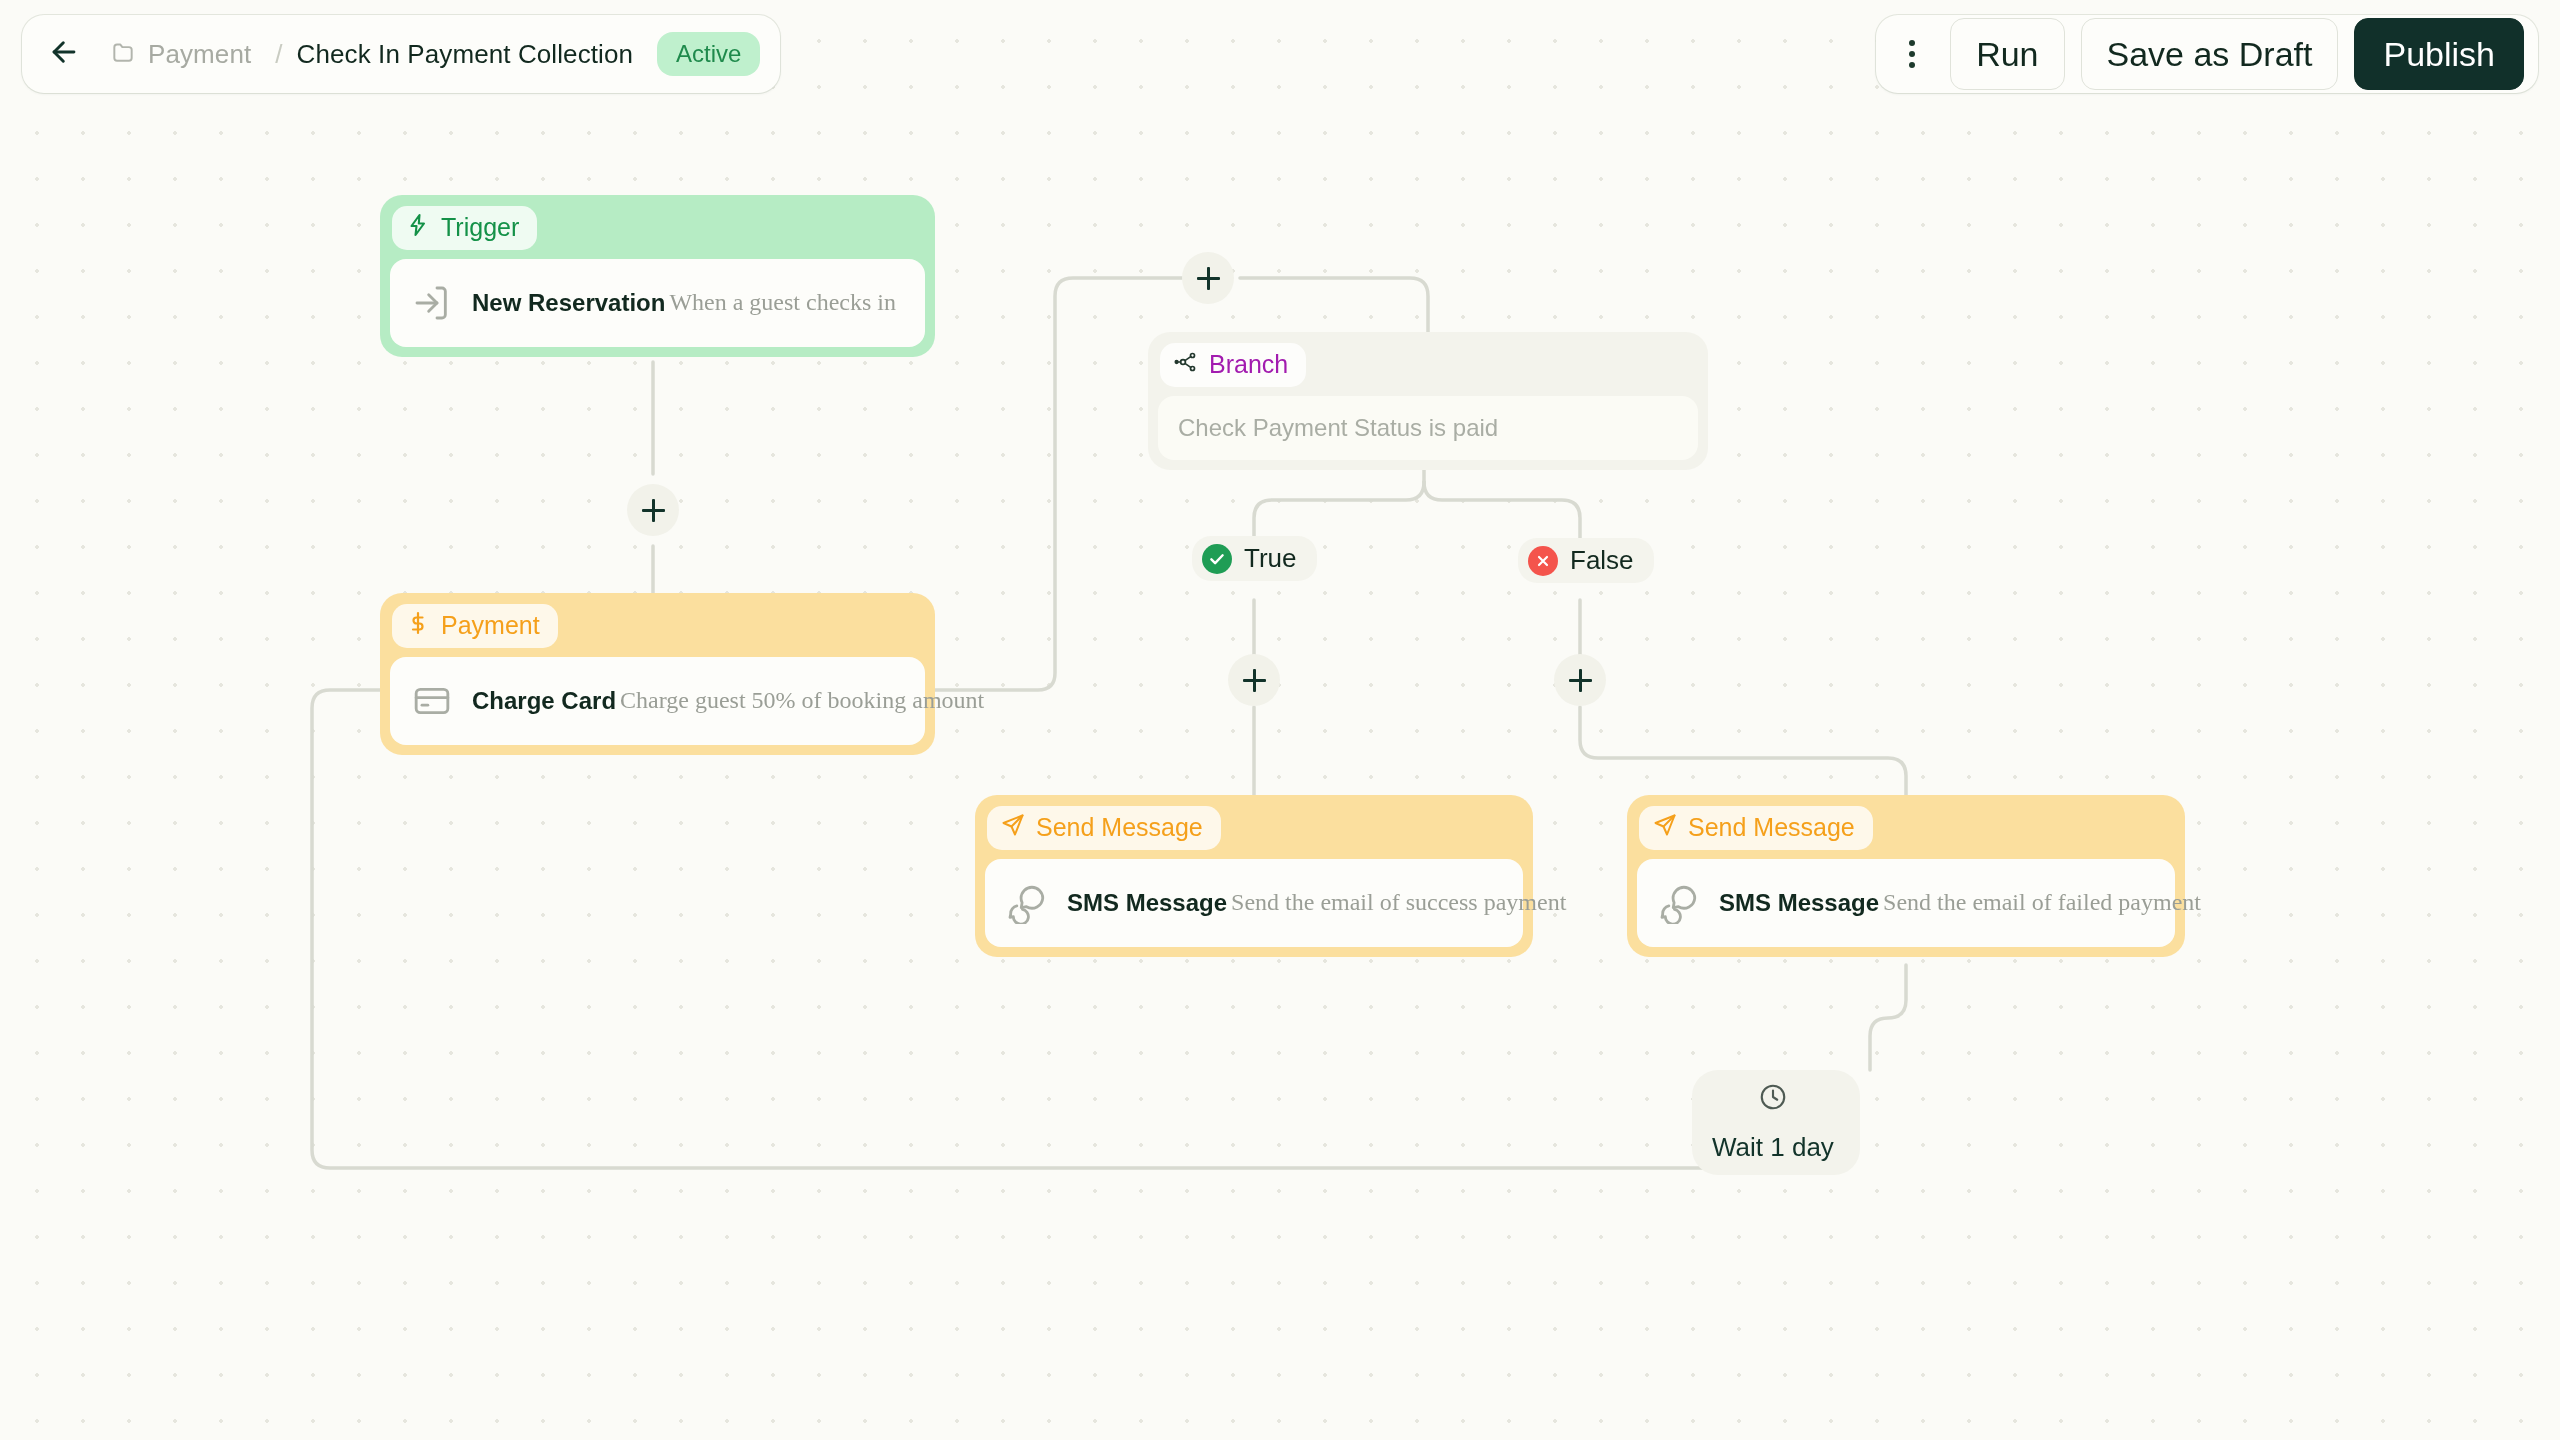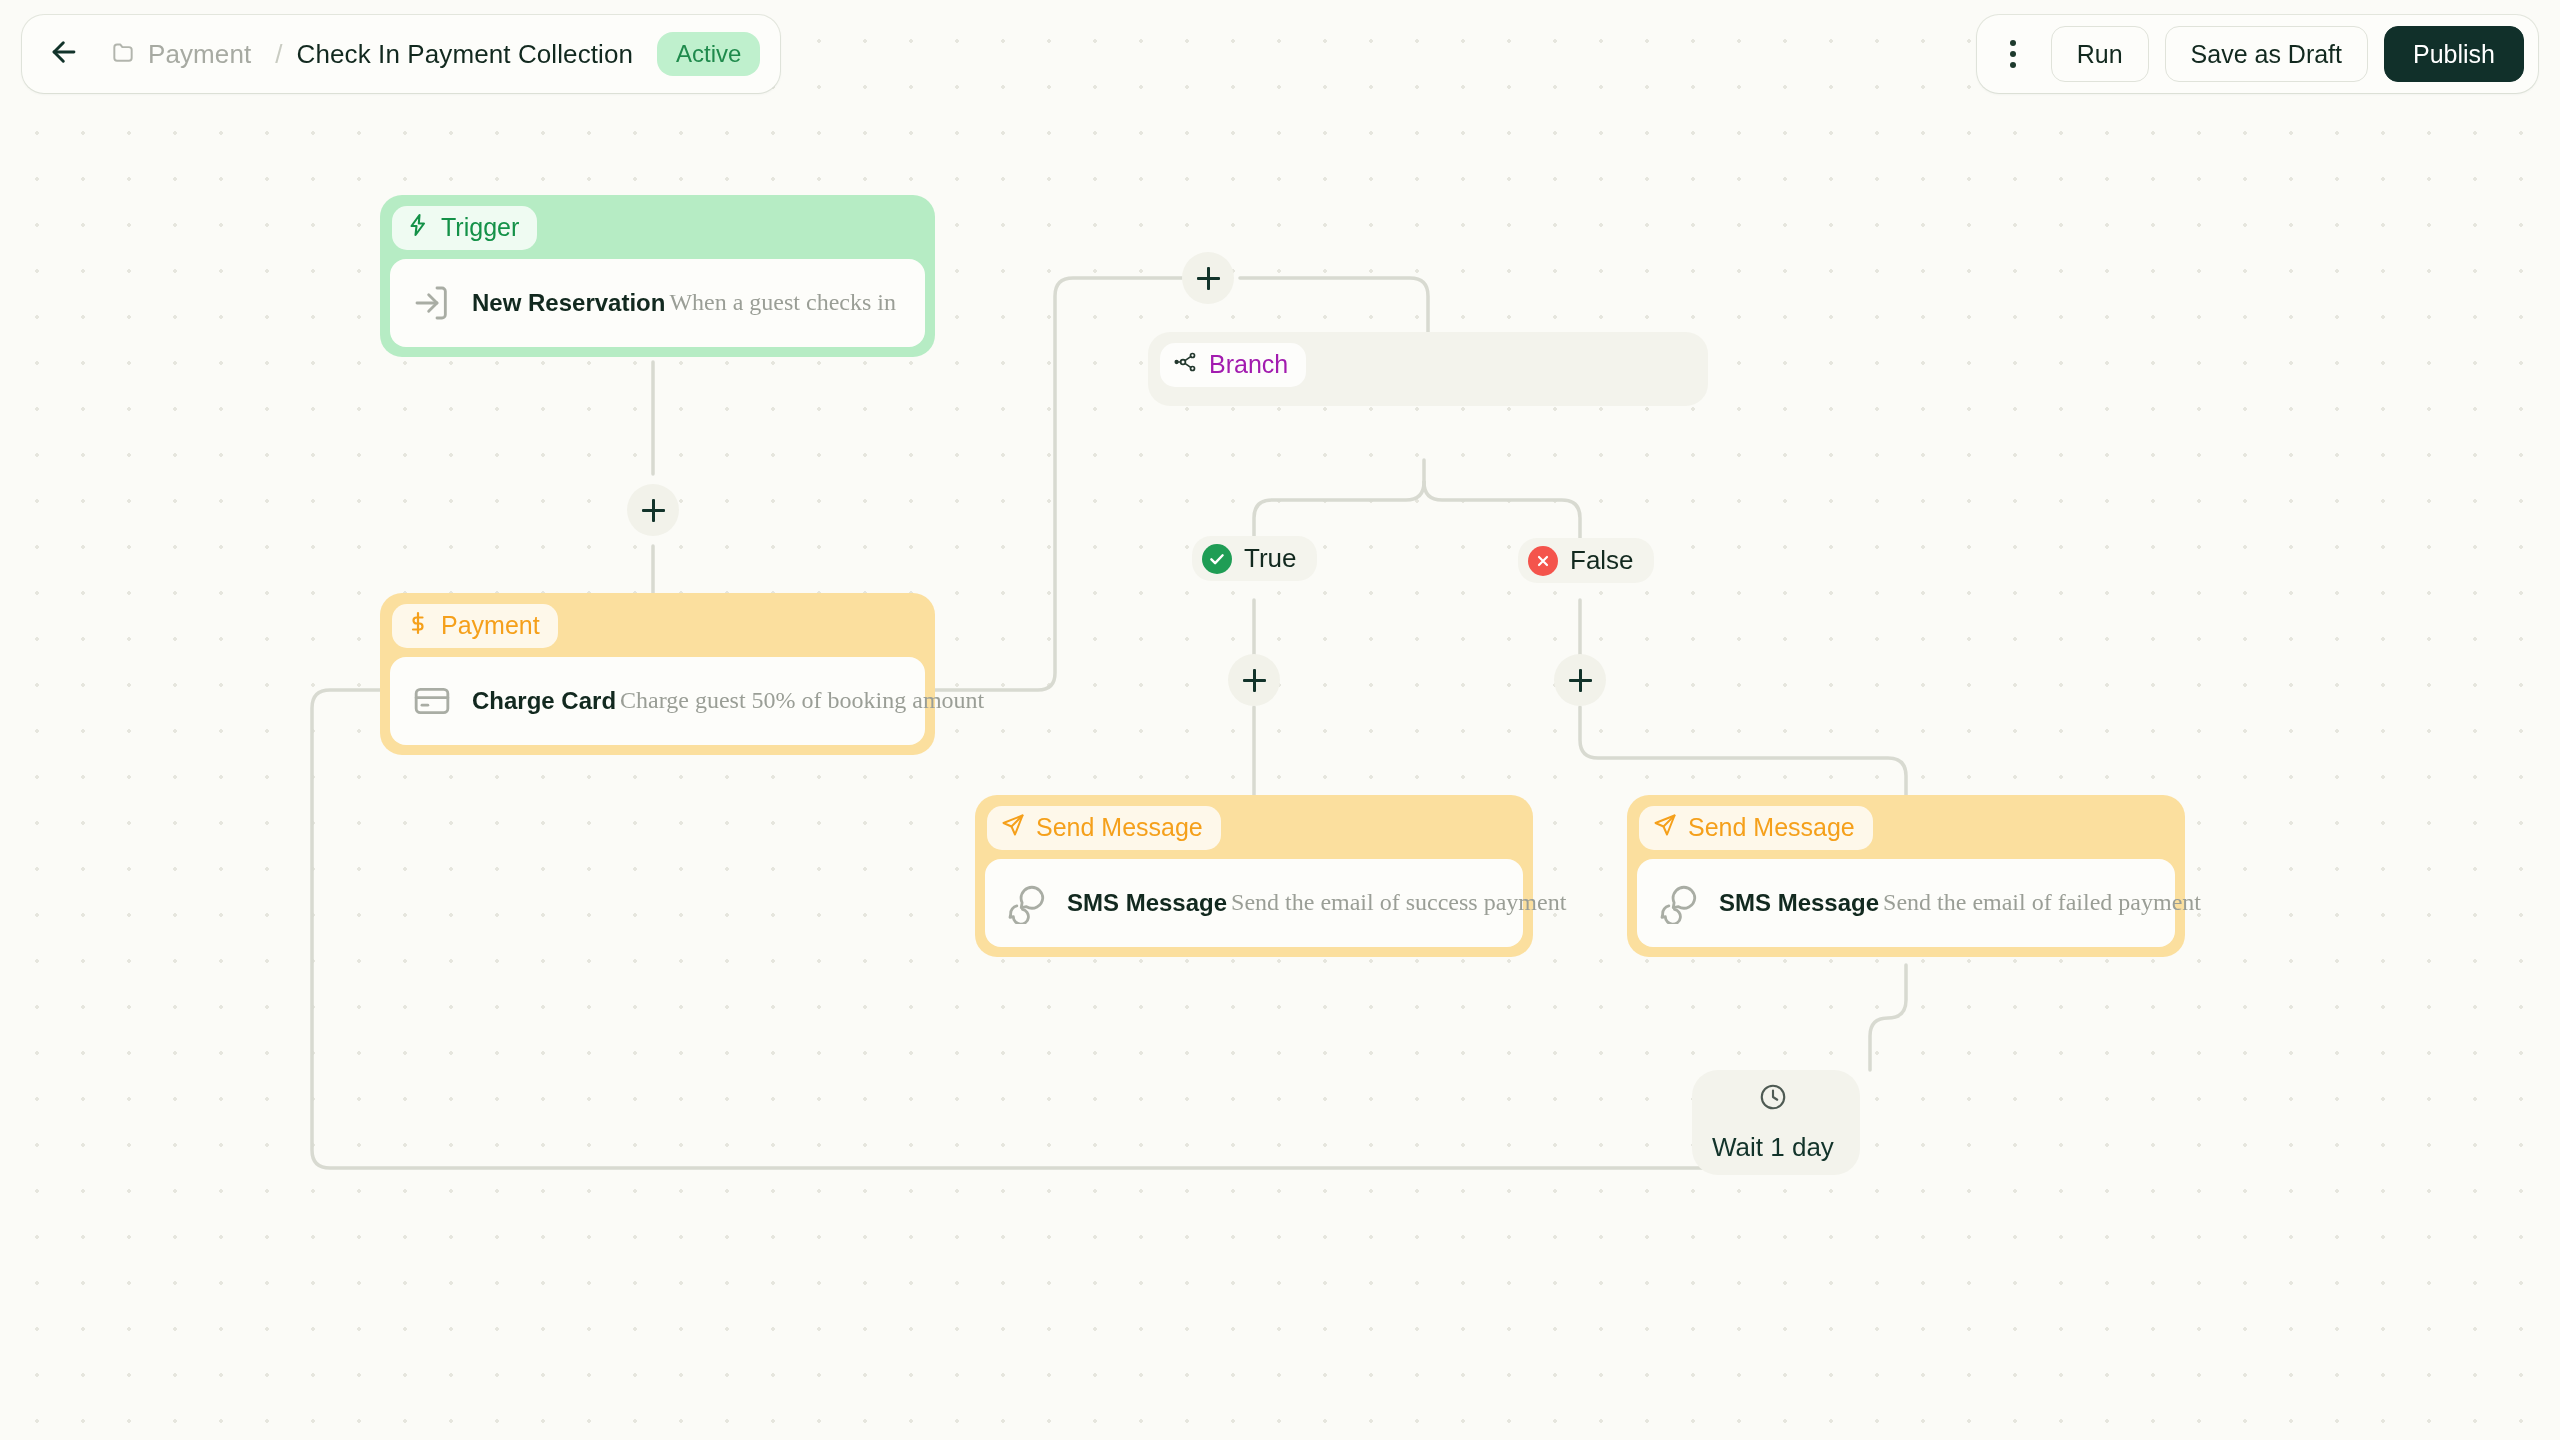--- a/index.html
+++ b/index.html
@@ -117,22 +117,22 @@
     border-radius: 10px;
     cursor: pointer;
   }
   #kebab-button i {
     width: 6px; height: 6px; border-radius: 50%;
     background: #1d3a2c; display: block;
   }
 
   .btn {
     font-family: "Liberation Sans", sans-serif;
-    font-size: 25px;
-    height: 56px;
+    font-size: 34px;
+    height: 72px;
     border-radius: 14px;
     display: flex; align-items: center; justify-content: center;
     padding: 0 25px;
     cursor: pointer;
     white-space: nowrap;
   }
   .btn-ghost {
     background: #fdfdfa;
     color: #12291f;
     border: 1px solid #e0e3da;
@@ -360,20 +360,23 @@
           <circle cx="18.5" cy="18.5" r="2"></circle>
           <circle cx="9" cy="12" r="2.4"></circle>
           <circle cx="2.6" cy="12" r="1.3" fill="#23382e"></circle>
           <path d="M11.3 10.4 16.7 6.6"></path>
           <path d="M11.3 13.6l5.4 3.8"></path>
           <path d="M3.9 12h2.7"></path>
         </svg>
       </span>
       <span>Branch</span>
     </div>
+    <div class="node-body plain">
+      <div class="node-placeholder">Check Payment Status is paid</div>
+    </div>
   </div>
 
   <div class="result-pill" style="left:1192px; top:536px;">
     <span class="pill-dot ok">
       <svg width="18" height="18" viewBox="0 0 24 24" fill="none" stroke="#ffffff" stroke-width="3.2" stroke-linecap="round" stroke-linejoin="round">
         <path d="M4.5 12.5 9.5 17.5 19.5 7"></path>
       </svg>
     </span>
     <span>True</span>
   </div>

